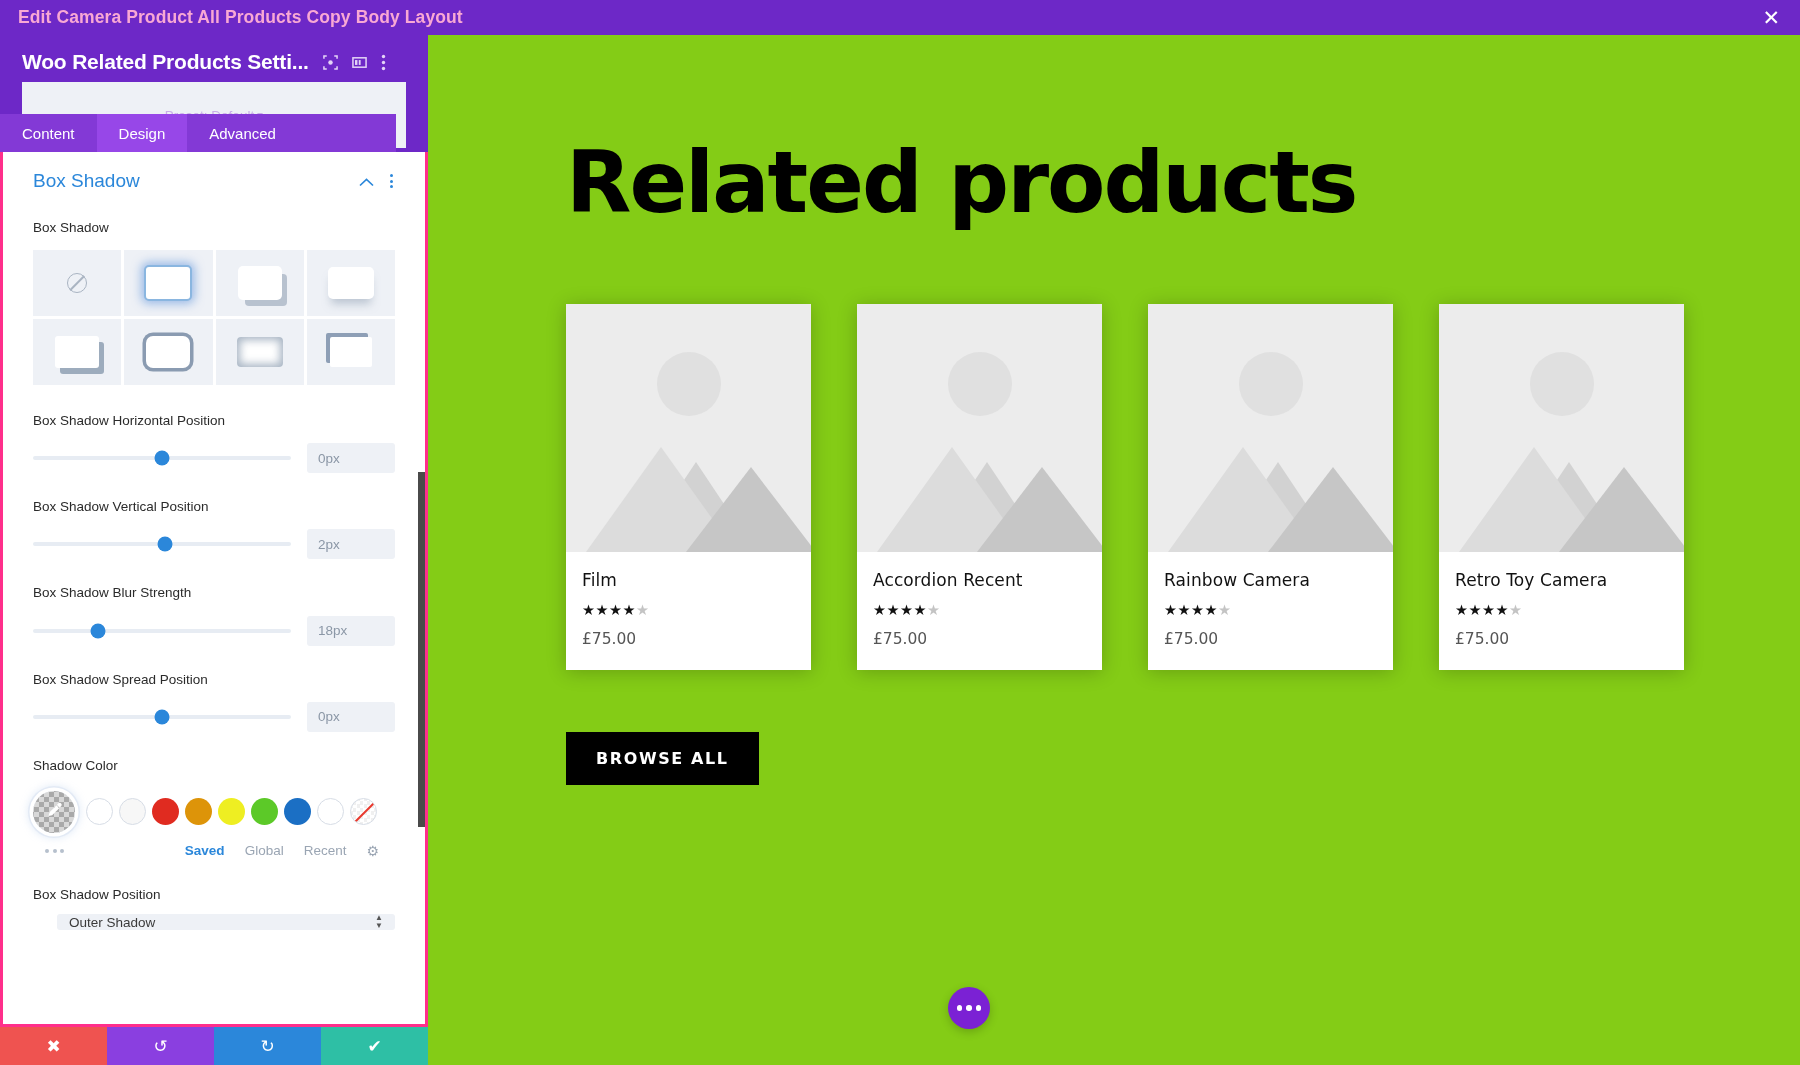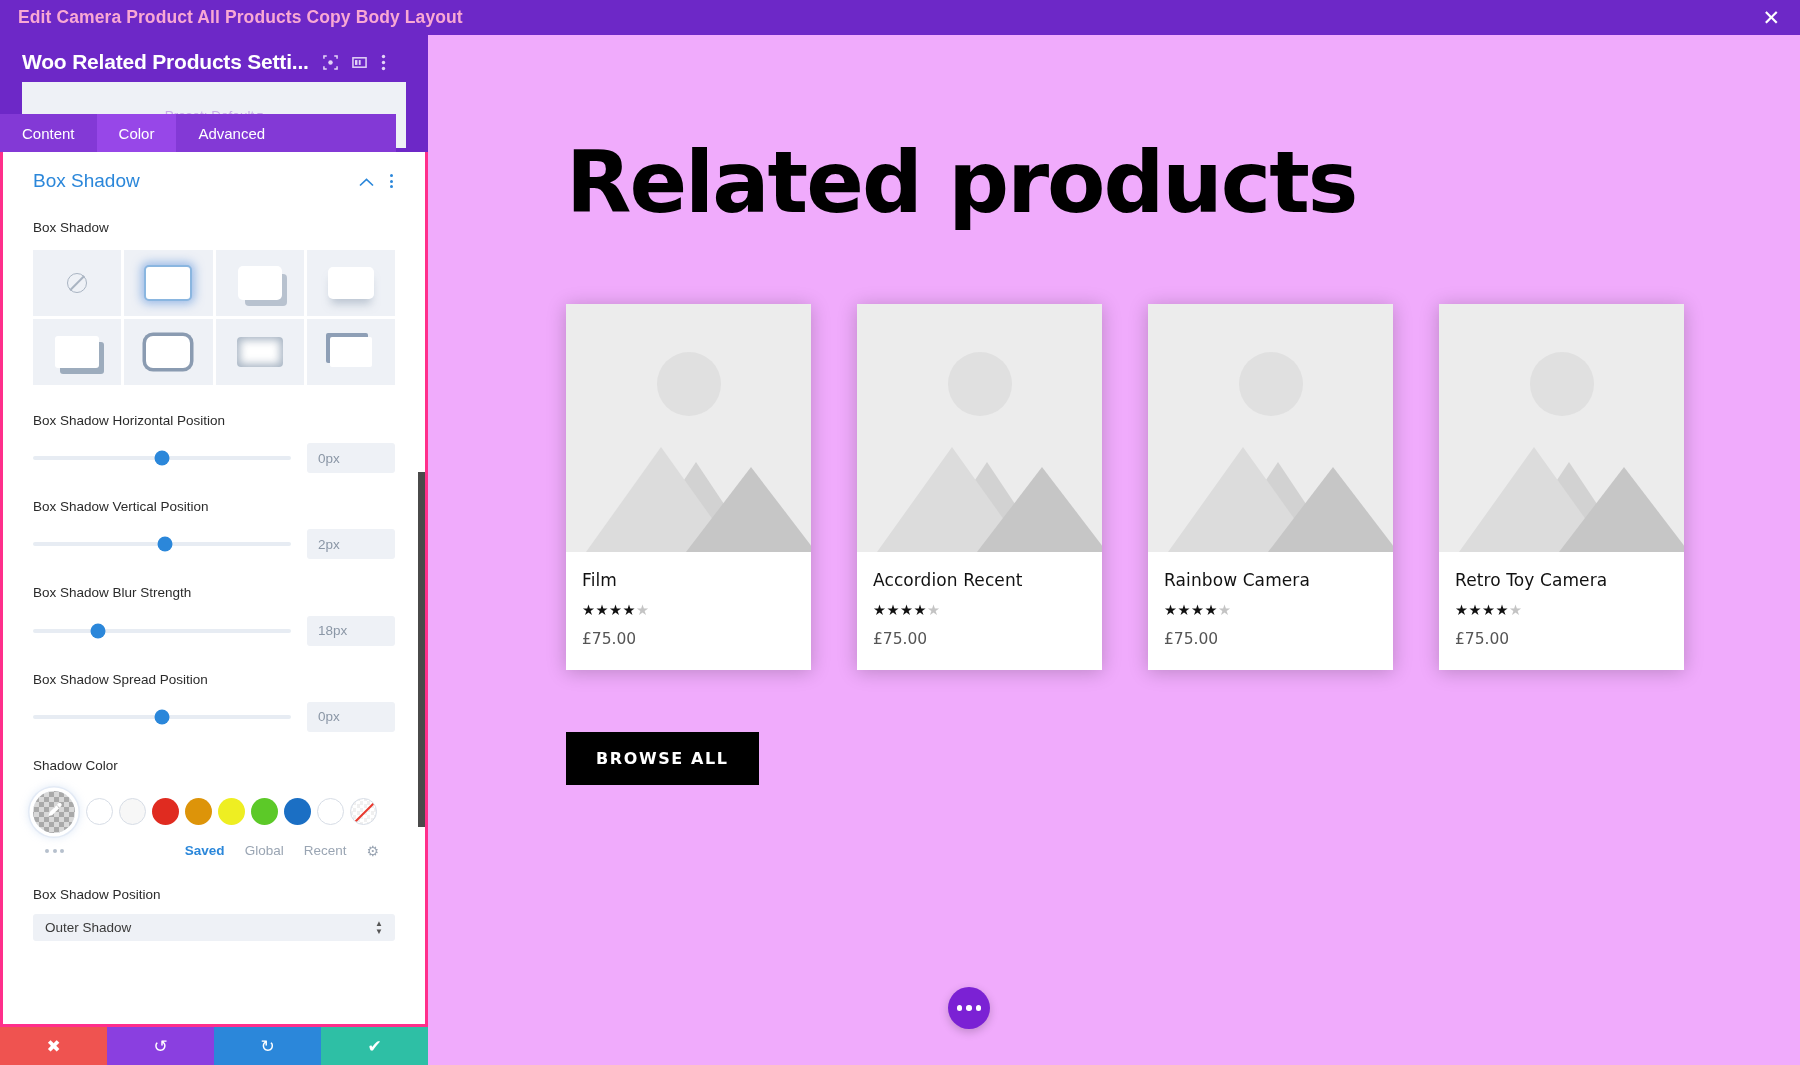--- a/index.html
+++ b/index.html
@@ -155,23 +155,23 @@
     margin-top: 10px; position: relative; padding-right: 16px;
   }
   .dots-h { display: flex; gap: 3.5px; position: absolute; left: 12px; top: 6px; }
   .dots-h i { width: 4px; height: 4px; border-radius: 50%; background: #b6c0cd; }
   .cp-tab { font-size: 13.5px; color: #9aa5b3; cursor: pointer; }
   .cp-tab.on { color: #2b87da; font-weight: bold; }
   .gear { color: #9aa5b3; font-size: 14px; cursor: pointer; }
 
   
   .select {
-    height: 27px; background: #eef1f6; border-radius: 3px; display: flex;
+    height: 16px; background: #eef1f6; border-radius: 3px; display: flex;
     align-items: center; justify-content: space-between; padding: 0 12px;
-    font-size: 13.5px; color: #3a3a3a; cursor: pointer;
+    font-size: 13.5px; color: #3a3a3a; cursor: pointer; margin-left: 24px;
   }
   .updown { display: flex; flex-direction: column; gap: 2px; color: #555; }
   .updown i { font-style: normal; font-size: 8px; line-height: 6px; }
 
   
   #panel-scrollbar {
     position: absolute; right: 0px; top: 320px; width: 7px; height: 355px;
     background: #4a4a4a; border-radius: 0;
   }
 
@@ -185,21 +185,21 @@
     color: #ffffff; font-size: 17px; cursor: pointer;
   }
   .act.cancel { background: #ef5350; }
   .act.undo   { background: #8a3fe0; }
   .act.redo   { background: #2b87da; }
   .act.save   { background: #2ebfa5; }
 
   
   #preview {
     position: absolute; top: 35px; left: 428px; width: 1372px; height: 1030px;
-    background: #f0abfc; overflow: hidden;
+    background: #84cc16; overflow: hidden;
   }
   #heading {
     font-family: "DejaVu Sans", sans-serif;
     font-size: 85px; font-weight: bold; color: #000000;
     letter-spacing: -2px; margin: 98px 0 0 138px;
   }
   #cards {
     display: flex; gap: 46px; margin: 72px 0 0 138px;
   }
   .card {
@@ -276,21 +276,21 @@
         </svg>
       </span>
     </div>
     <div class="preset">
       <span>Preset: Default</span>
         <span class="caret-d"></span>
     </div>
 
     <div id="tabs">
       <div class="tab">Content</div>
-      <div class="tab sel">Color</div>
+      <div class="tab sel">Design</div>
       <div class="tab">Advanced</div>
     </div>
   </div>
 
   <div id="panel-body">
     <div id="scroll-area">
 
       <div class="section-head">
         <div class="st">Box Shadow</div>
         <div class="actions">

